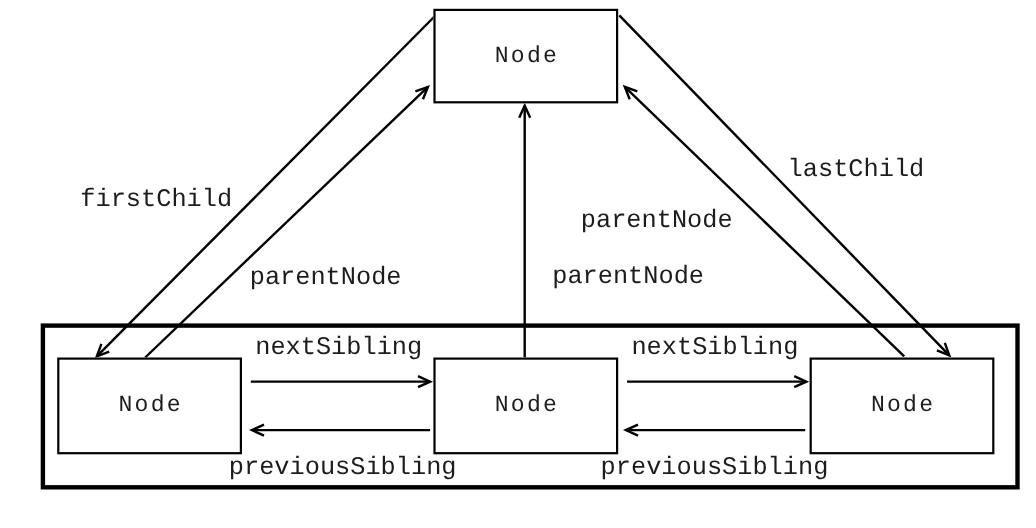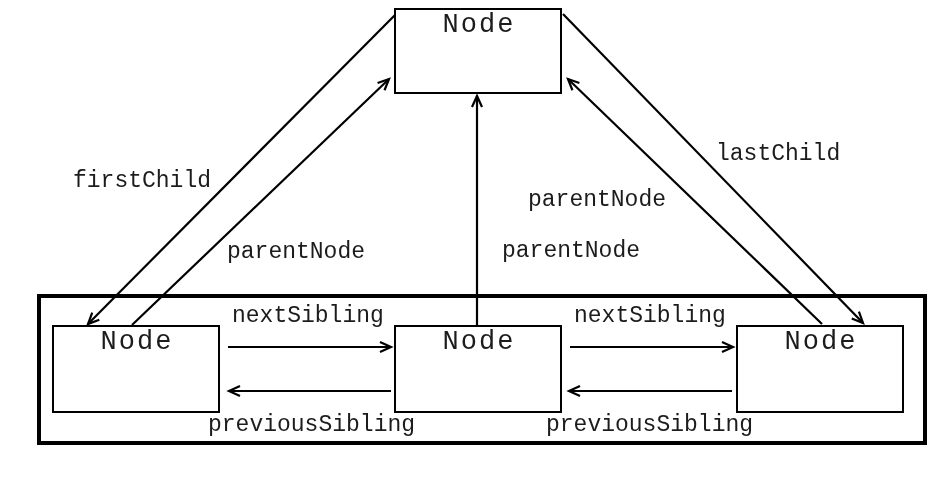--- a/index.html
+++ b/index.html
@@ -22,22 +22,23 @@
     top: 0;
     width: 942px;
     height: 480px;
   }
   .node-box {
     position: absolute;
     box-sizing: border-box;
     border: 2px solid #000000;
     background: #ffffff;
     display: flex;
+    align-items: center;
     justify-content: center;
-    font-size: 27px;
+    font-size: 21px;
     letter-spacing: 2px;
     padding-left: 2px;
   }
   .container-box {
     position: absolute;
     box-sizing: border-box;
     border: 4px solid #000000;
     background: transparent;
   }
   .edge-label {

